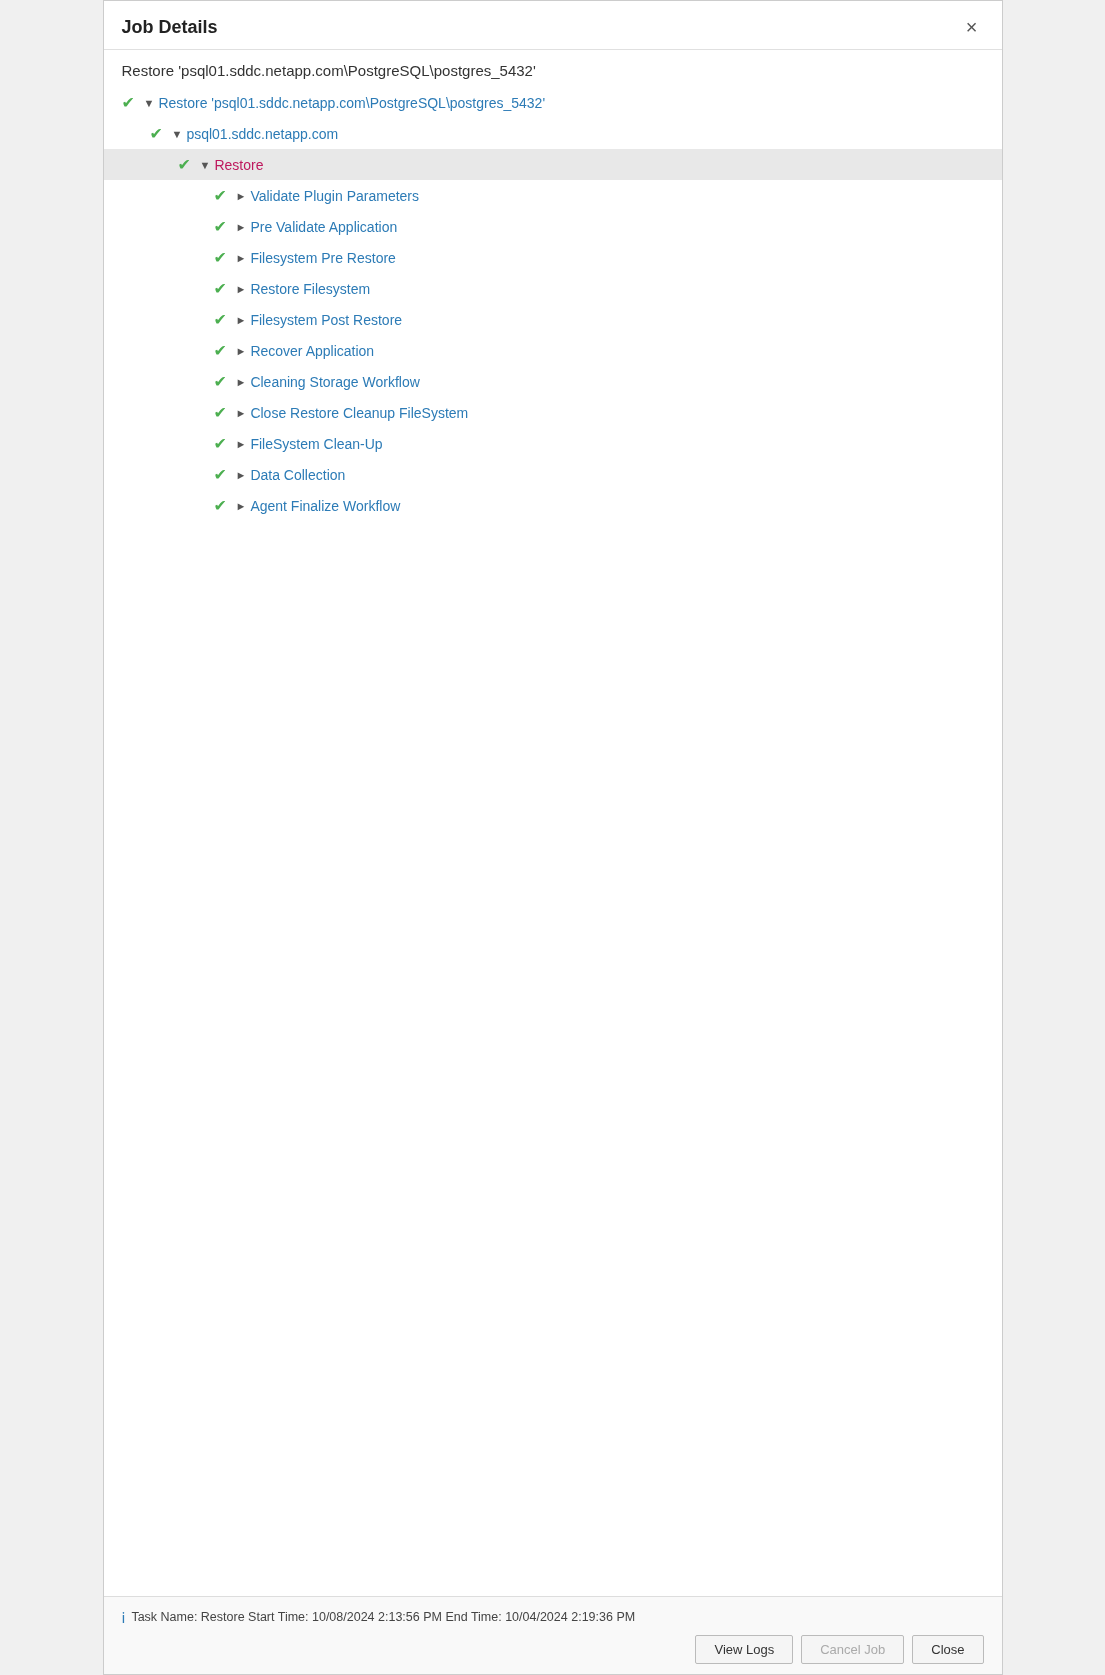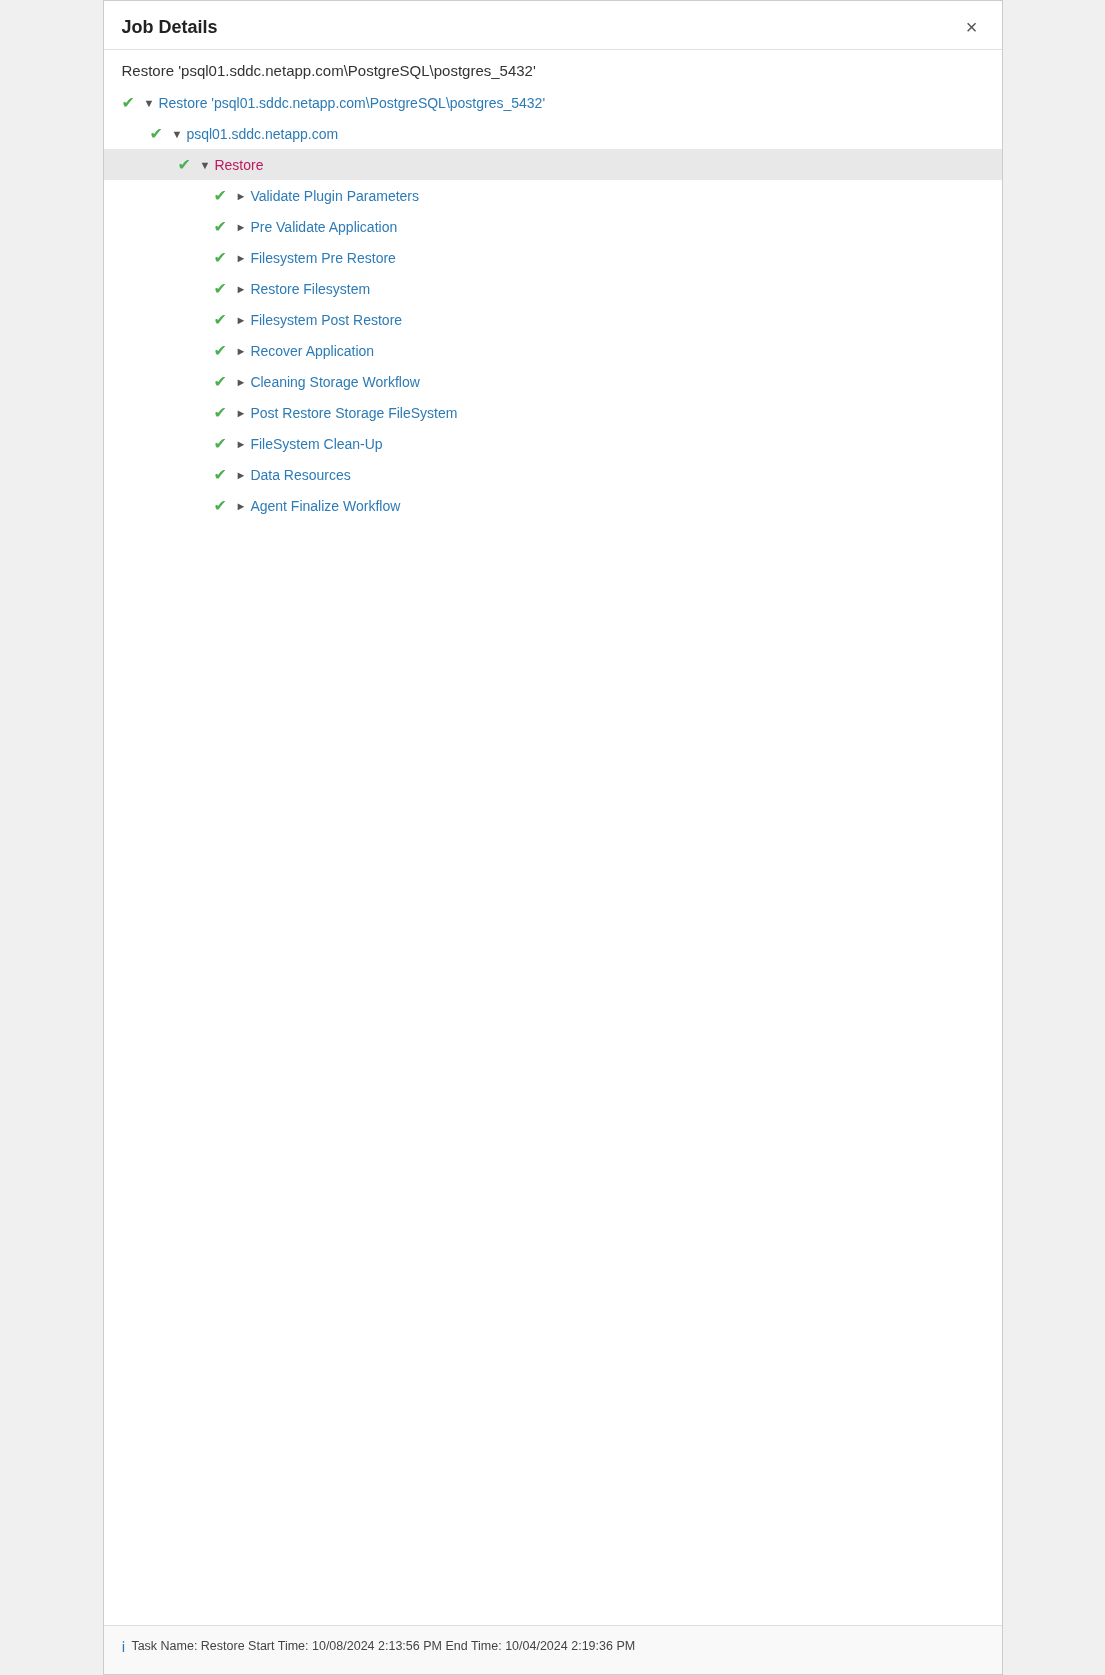--- a/index.html
+++ b/index.html
@@ -191,42 +191,47 @@
 
     <div class="tree-item indent-4">
       <span class="check-icon">✔</span>
       <span class="expand-icon">►</span>
       <span class="item-label">Cleaning Storage Workflow</span>
     </div>
 
     <div class="tree-item indent-4">
       <span class="check-icon">✔</span>
       <span class="expand-icon">►</span>
-      <span class="item-label">Post Restore Storage FileSystem</span>
+      <span class="item-label">Close Restore Cleanup FileSystem</span>
     </div>
 
     <div class="tree-item indent-4">
       <span class="check-icon">✔</span>
       <span class="expand-icon">►</span>
       <span class="item-label">FileSystem Clean-Up</span>
     </div>
 
     <div class="tree-item indent-4">
       <span class="check-icon">✔</span>
       <span class="expand-icon">►</span>
-      <span class="item-label">Data Resources</span>
+      <span class="item-label">Data Collection</span>
     </div>
 
     <div class="tree-item indent-4">
       <span class="check-icon">✔</span>
       <span class="expand-icon">►</span>
       <span class="item-label">Agent Finalize Workflow</span>
     </div>
 
   </div>
 
   <div class="dialog-footer">
     <div class="footer-status">
       <span class="info-icon">ℹ</span>
       <span>Task Name: Restore  Start Time: 10/08/2024 2:13:56 PM  End Time: 10/04/2024 2:19:36 PM</span>
     </div>
+    <div class="footer-buttons">
+      <button class="btn">View Logs</button>
+      <button class="btn btn-disabled" disabled="">Cancel Job</button>
+      <button class="btn">Close</button>
+    </div>
   </div>
 </div>
 
 </body></html>

